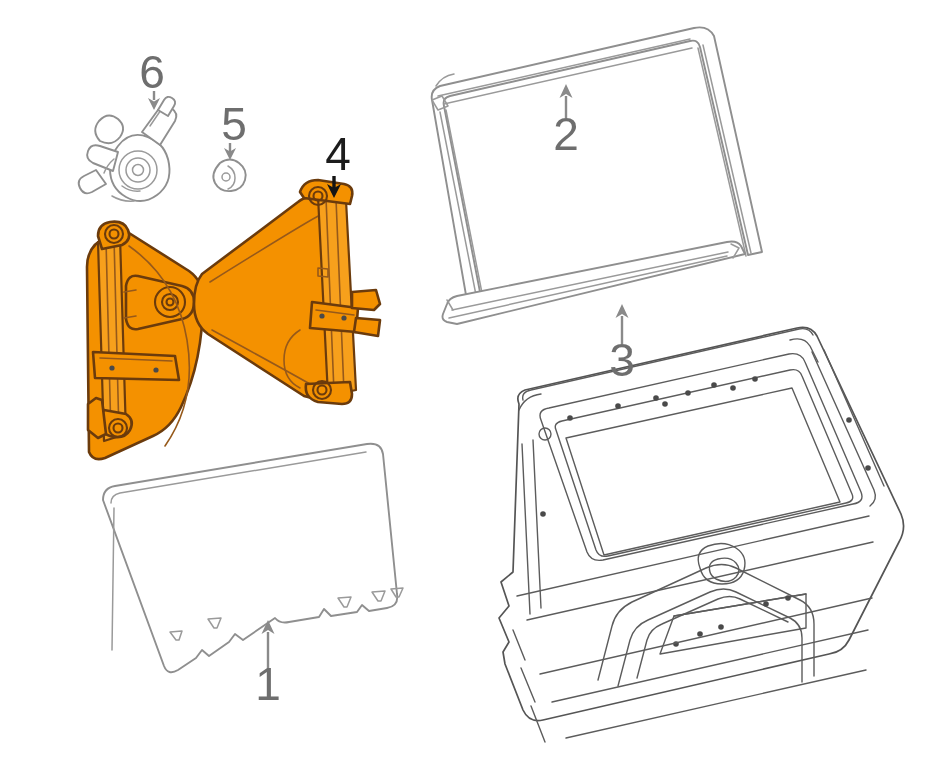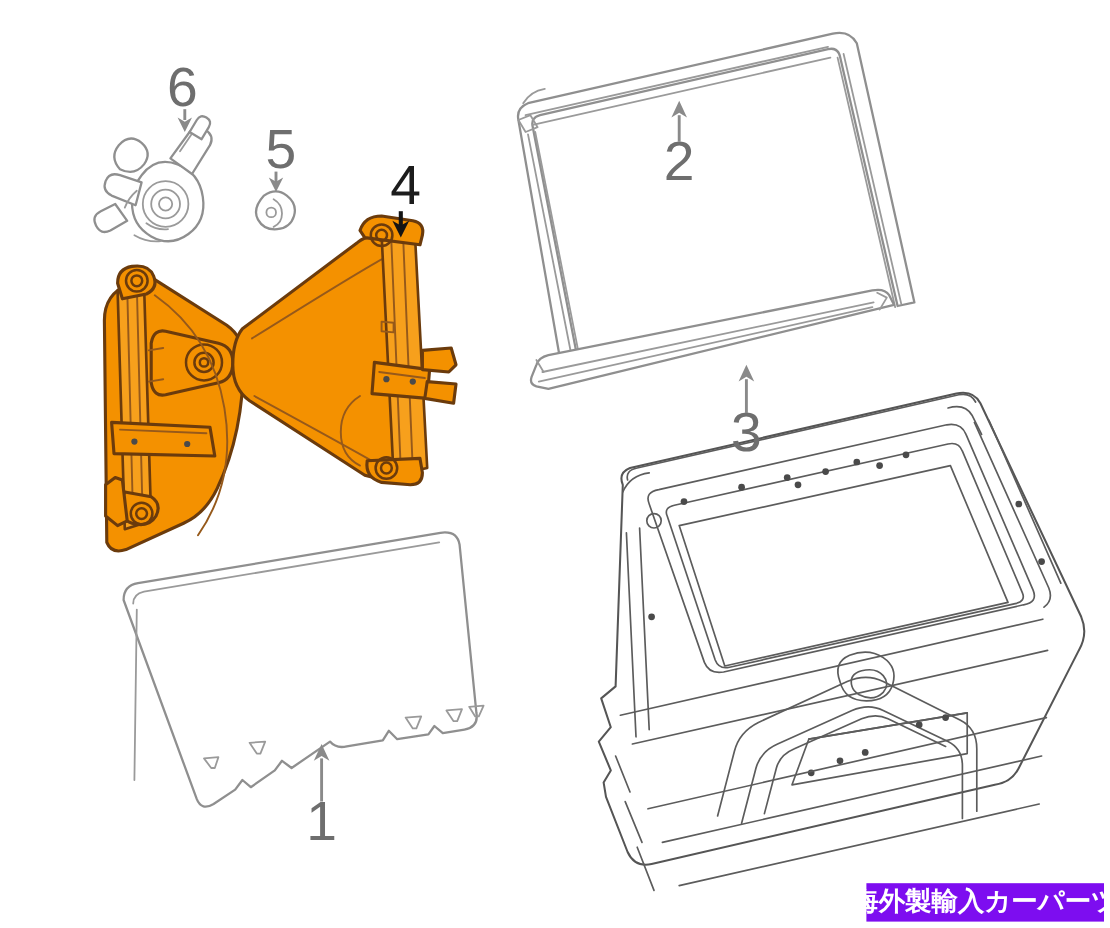--- a/index.html
+++ b/index.html
@@ -447,17 +447,14 @@
 
     <text class="callout-num" x="268" y="700">1</text>
     <text class="callout-num" x="566" y="150">2</text>
     <text class="callout-num" x="622" y="376">3</text>
     <text class="callout-num bold-num" x="338" y="170">4</text>
     <text class="callout-num" x="234" y="140">5</text>
     <text class="callout-num" x="152" y="88">6</text>
 
   </svg>
 
-  <div class="watermark" id="wm" style="left: 722px; top: 736px; width: 198px; height: 32px; font-size: 22px; background: rgb(125, 13, 240); color: rgb(255, 255, 255); display: flex; align-items: center; justify-content: center;">
-    <span>海外製輸入カーパーツ</span>
-  </div>
 
 </div>
 
 </body></html>

